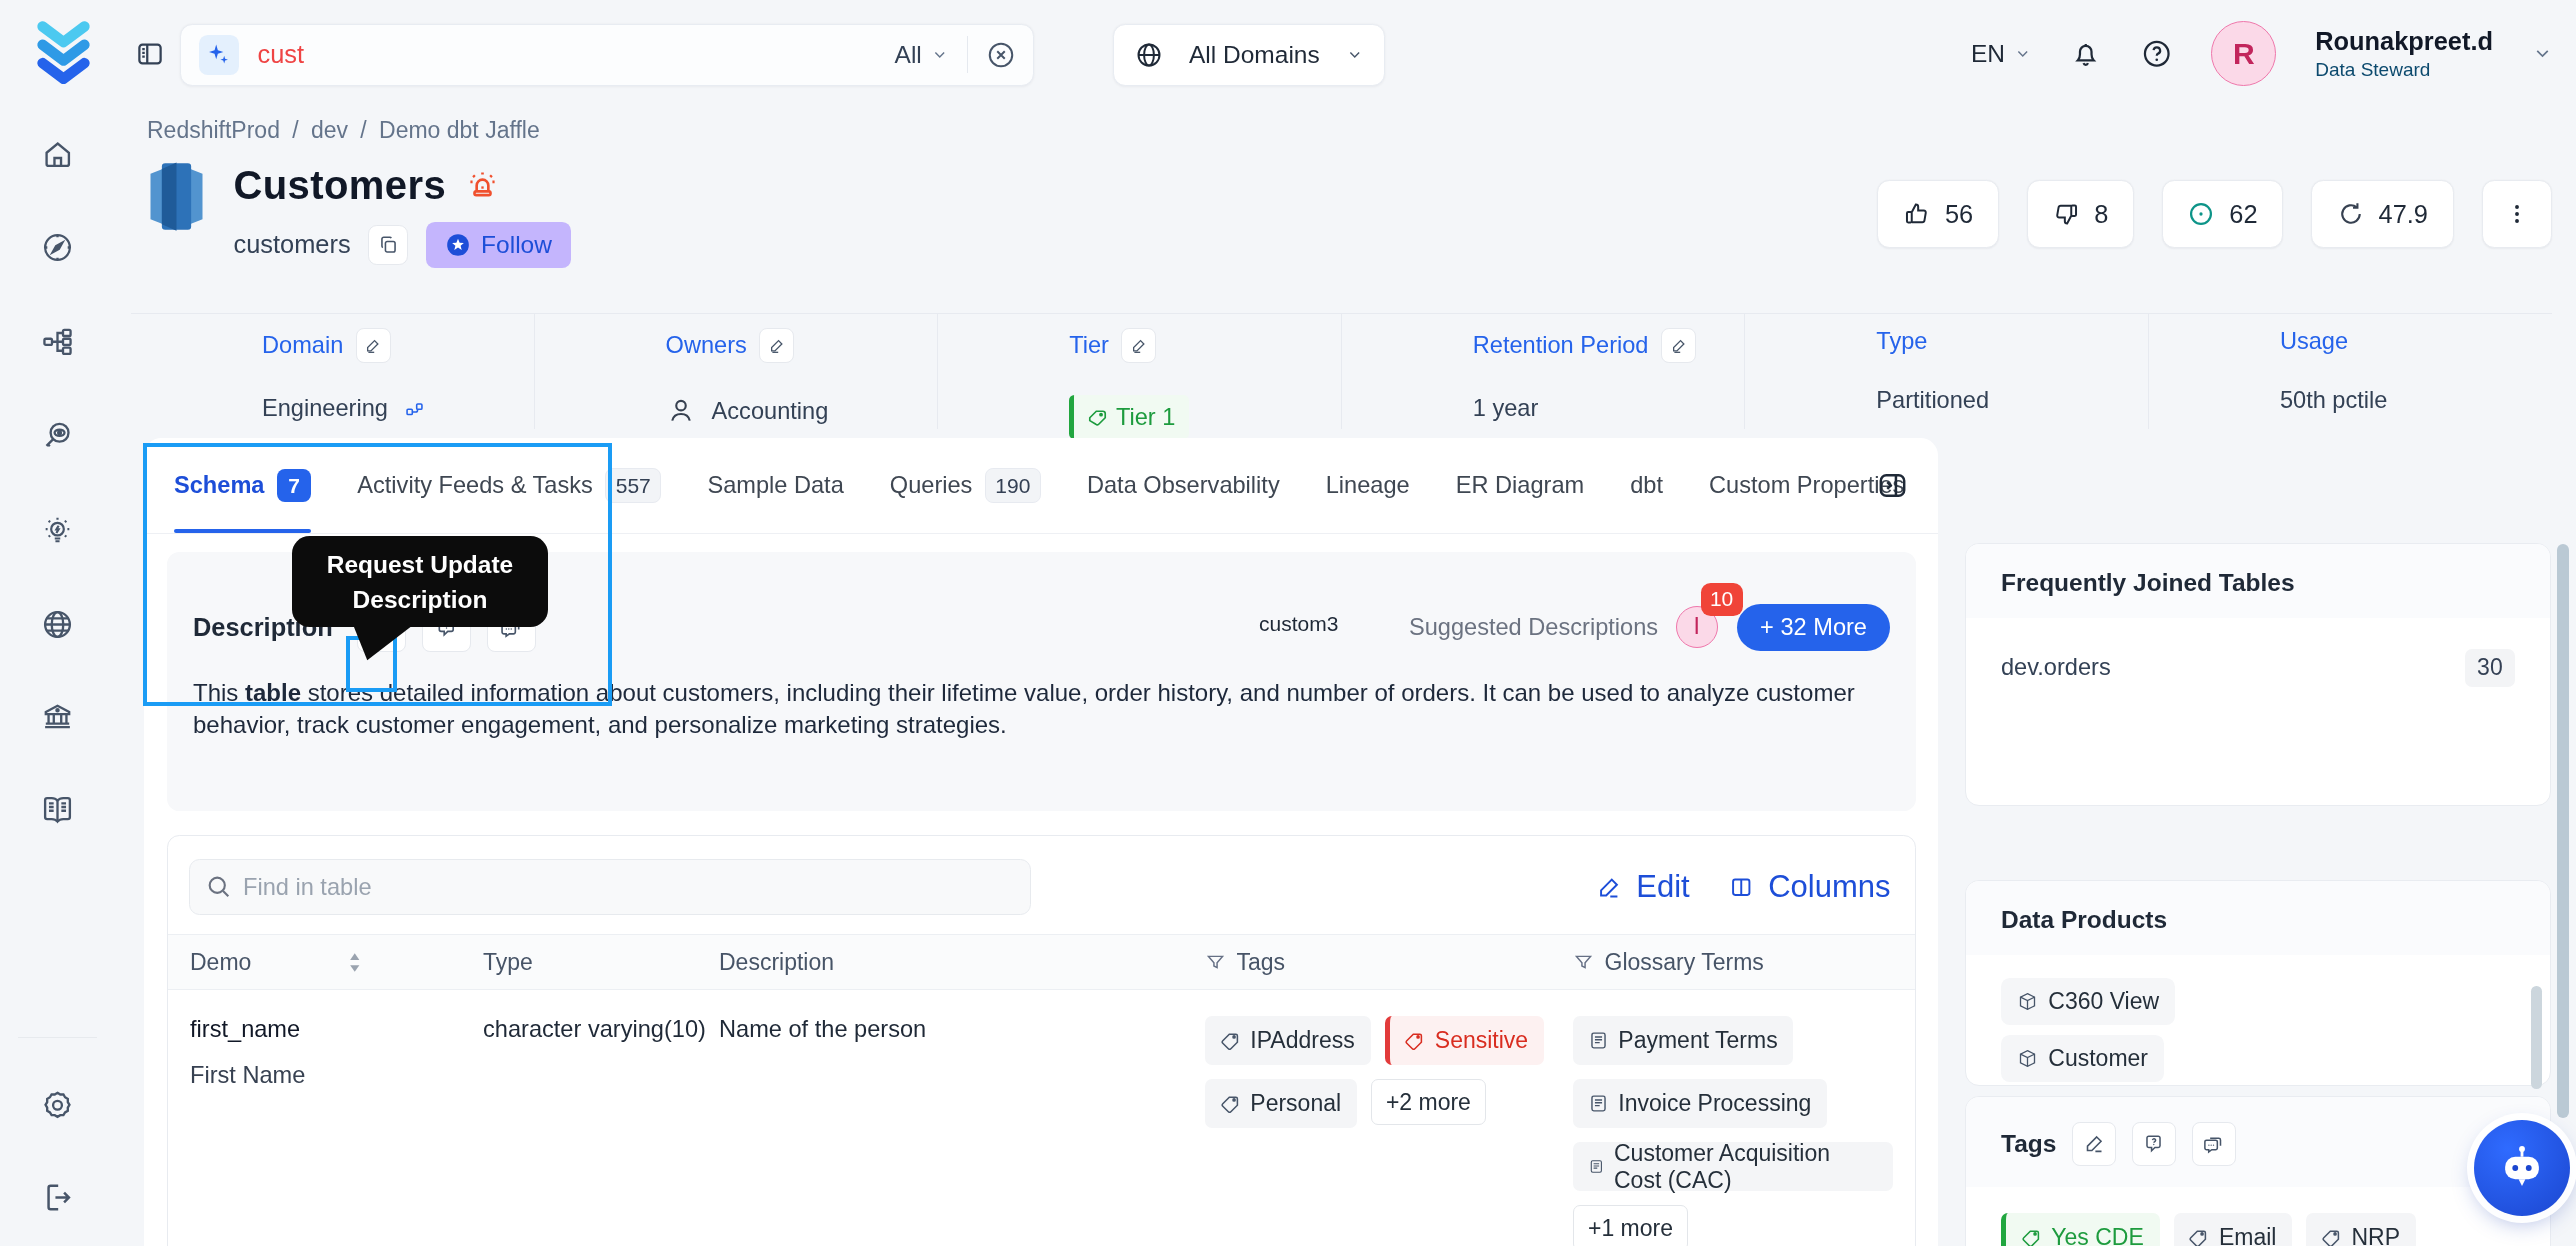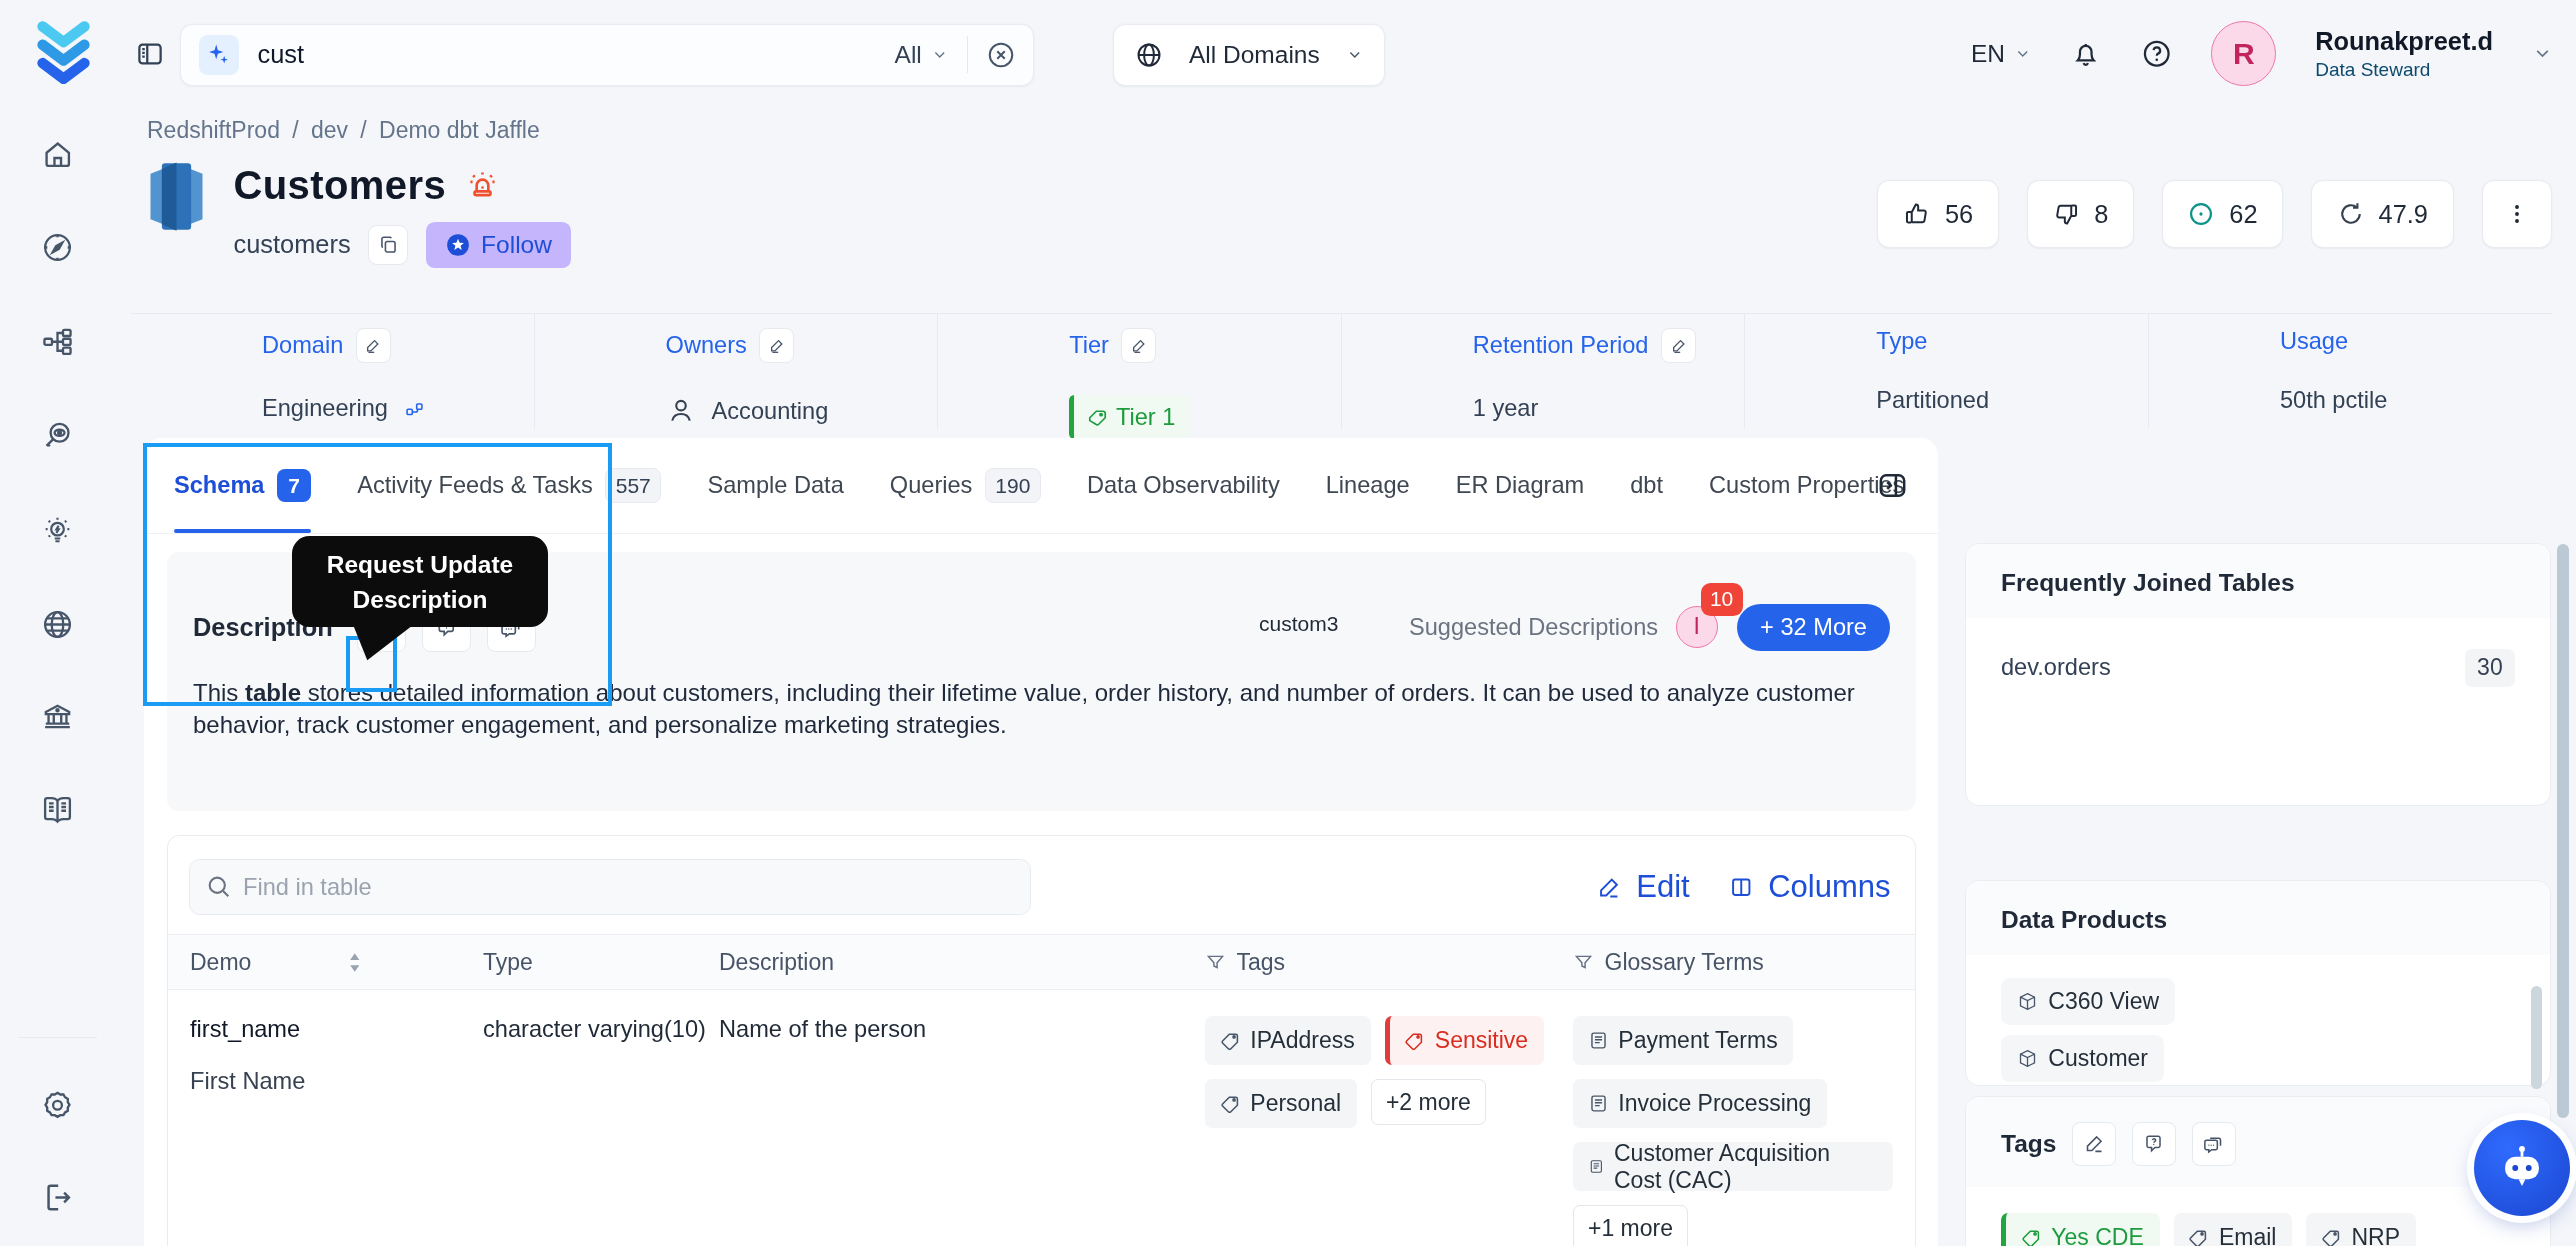--- a/index.html
+++ b/index.html
@@ -11,21 +11,21 @@
   .rail{position:absolute;left:0;top:0;width:114px;height:100%;}
   .rail-item{position:absolute;left:40px;width:35px;height:35px;display:flex;align-items:center;justify-content:center;color:#475569;cursor:pointer}
   .rail-divider{position:absolute;left:17.5px;width:79px;border-top:1.8px solid #e7eaee}
 
   
   .topbar{position:absolute;left:0;top:0;width:100%;height:107px}
   .logo{position:absolute;left:31.5px;top:15.8px}
   .panel-toggle{position:absolute;left:135px;top:39px;width:31.5px;height:31.5px;color:#334155;cursor:pointer}
   .searchbar{position:absolute;left:180px;top:23.6px;width:854px;height:62px;background:#fcfdfe;border:0.9px solid #e8ecf2;border-radius:12.3px;display:flex;align-items:center;padding:0 17.5px;box-shadow:0 0.9px 2.6px rgba(16,24,40,.05)}
   .ai-chip{width:40px;height:40px;border-radius:8.8px;background:#e4f0fd;display:flex;align-items:center;justify-content:center;margin-right:19px}
-  .search-input{flex:1;border:none;outline:none;background:transparent;font-size:25.4px;color:#0f172a;font-family:inherit}
+  .search-input{flex:1;border:none;outline:none;background:transparent;font-size:25.4px;color:#ef4444;font-family:inherit}
   .scope{display:flex;align-items:center;gap:8.8px;color:#334155;font-size:24.5px;padding-right:19px}
   .search-divider{width:0.9px;height:37px;background:#e5e9ef;margin-right:17.5px}
   .domains-btn{position:absolute;left:1113px;top:23.6px;height:62px;background:#fff;border:0.9px solid #e8ecf2;border-radius:12.3px;display:flex;align-items:center;gap:26px;padding:0 21px;font-size:24.5px;color:#1f2937;box-shadow:0 0.9px 2.6px rgba(16,24,40,.05);cursor:pointer}
   .top-right{position:absolute;right:23px;top:0;height:107px;display:flex;align-items:center;gap:39px}
   .lang{display:flex;align-items:center;gap:8.8px;font-size:24.5px;color:#1f2937;cursor:pointer}
   .avatar{width:65px;height:65px;border-radius:50%;background:#fbd9e8;border:1.8px solid #ef77ab;color:#c2255c;display:flex;align-items:center;justify-content:center;font-size:30px;font-weight:bold}
   .user-block{line-height:1.25}
   .user-name{font-size:25.4px;font-weight:bold;color:#111827}
   .user-role{font-size:19px;color:#0c4a6e}
 
@@ -85,21 +85,21 @@
   .find-input{width:100%;height:56px;background:#f8f9fa;border:0.9px solid #e7eaee;border-radius:10.5px;padding:0 17.5px 0 53px;font-size:23.6px;color:#111827;outline:none;font-family:Liberation Sans, sans-serif}
   .find-input::placeholder{color:#9aa3af}
   .find-icon{position:absolute;left:15.8px;top:14px;color:#6b7280}
   .toolbar-actions{margin-left:auto;display:flex;align-items:center;gap:39px}
   .link-btn{display:flex;align-items:center;gap:15px;color:#1d4ed8;font-size:31px;cursor:pointer}
   .grid-head,.grid-row{display:grid;grid-template-columns:293px 236px 486px 368px 1fr;padding:0 22px}
   .grid-head{background:#fafbfc;border-top:0.9px solid #eceff3;border-bottom:0.9px solid #eceff3;height:56px;align-items:center;color:#475467;font-size:23px}
   .th{display:flex;align-items:center;gap:10.5px}
   .grid-row{padding-top:26px;align-items:start}
   .cell-name{font-size:23.6px;color:#111827}
-  .cell-name .dn{margin-top:25px;color:#374151}
+  .cell-name .dn{margin-top:19px;color:#374151}
   .cell-plain{font-size:23.6px;color:#1f2937}
   .chip-wrap{display:flex;flex-wrap:wrap;gap:14px;align-content:flex-start;padding-right:26px}
   .chip-col{display:flex;flex-direction:column;gap:14px;align-items:flex-start}
   .chip{height:49px;background:#f4f5f7;border-radius:7px;display:flex;align-items:center;gap:10.5px;padding:0 15.8px;font-size:23px;color:#252f3a;cursor:pointer}
   .chip.red{background:#fdf1f1;border-left:5.3px solid #e23b3b;color:#d92d20}
   .chip.green{background:#f1faf2;border-left:5.3px solid #21a63f;color:#1d9b3e}
   .chip-more{height:46px;background:#fff;border:0.9px solid #e3e6ea;border-radius:7px;display:flex;align-items:center;padding:0 14px;font-size:23px;color:#252f3a;cursor:pointer}
 
   
   .rp-card{position:absolute;left:1965px;width:586px;background:#fff;border:0.9px solid #e9ecf1;border-radius:14px;overflow:hidden}

